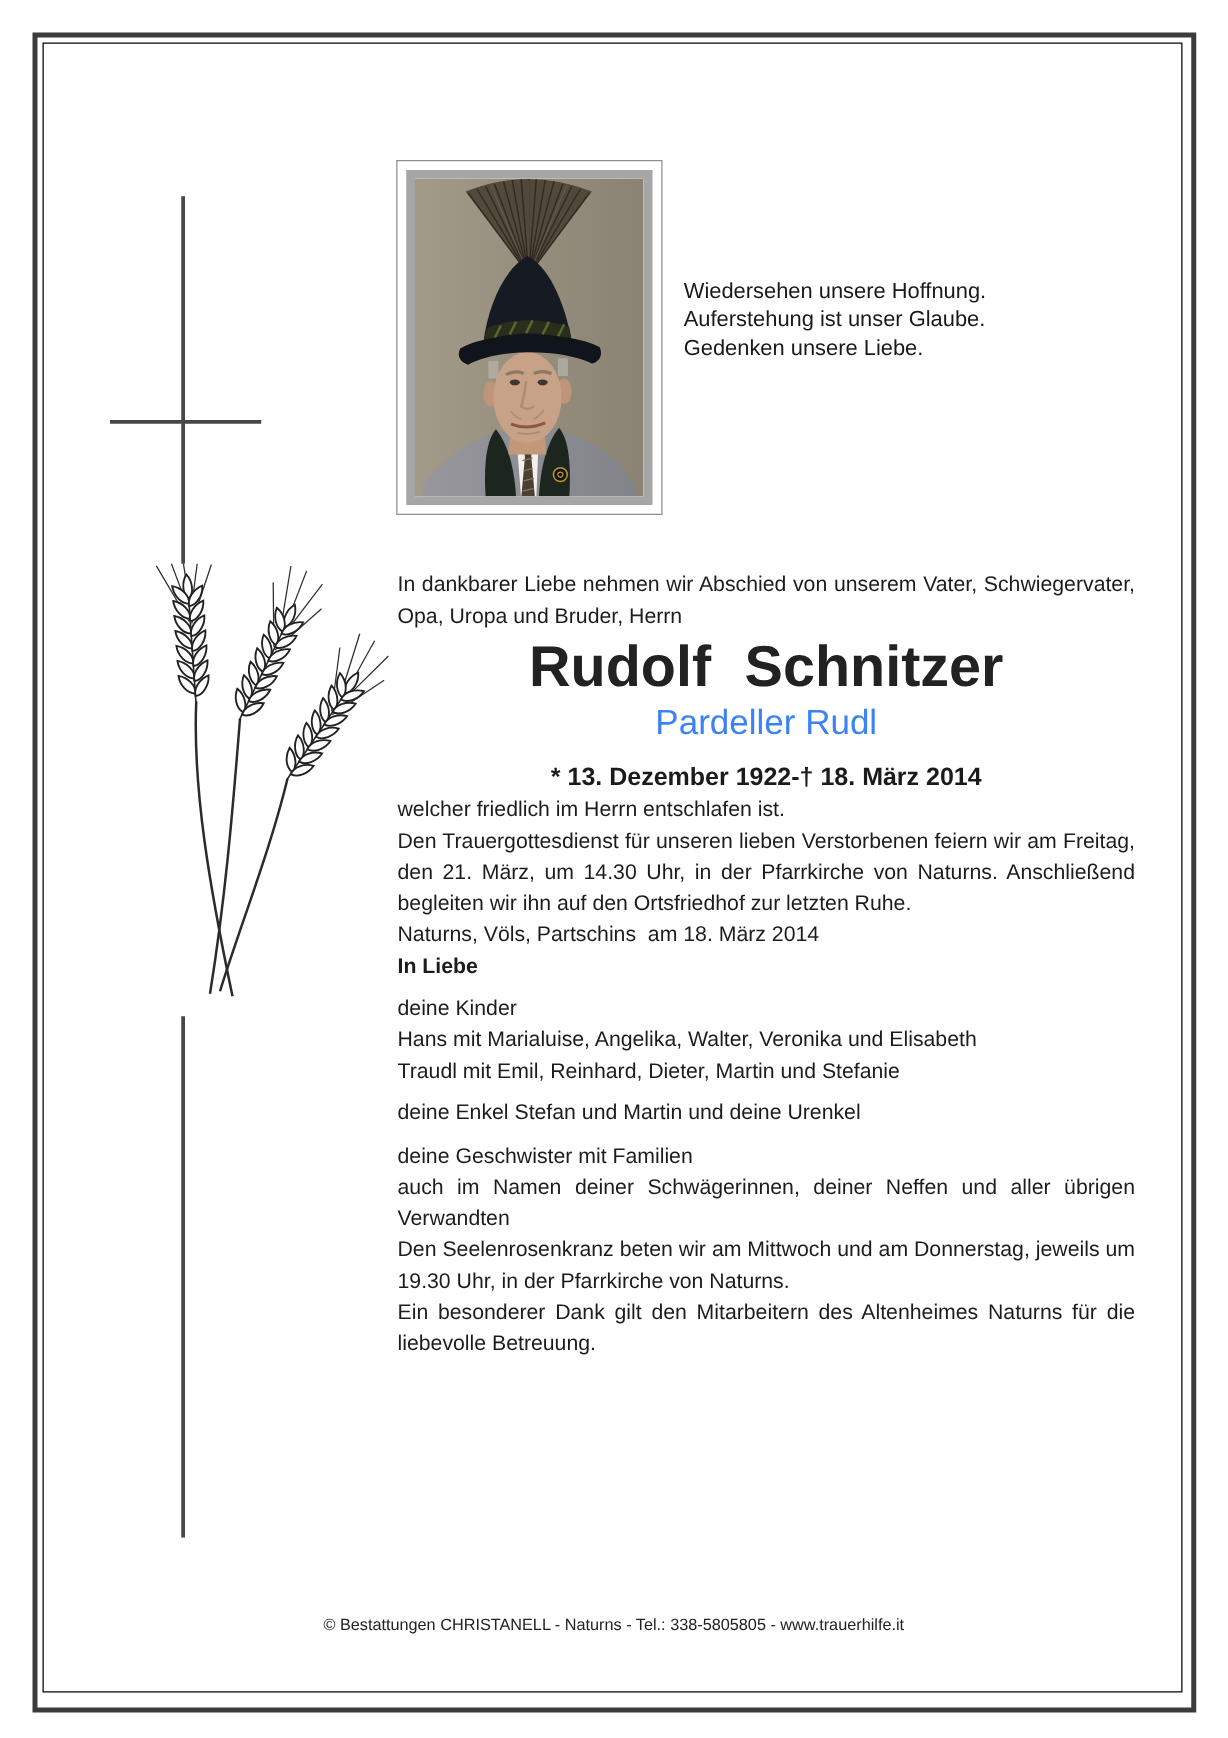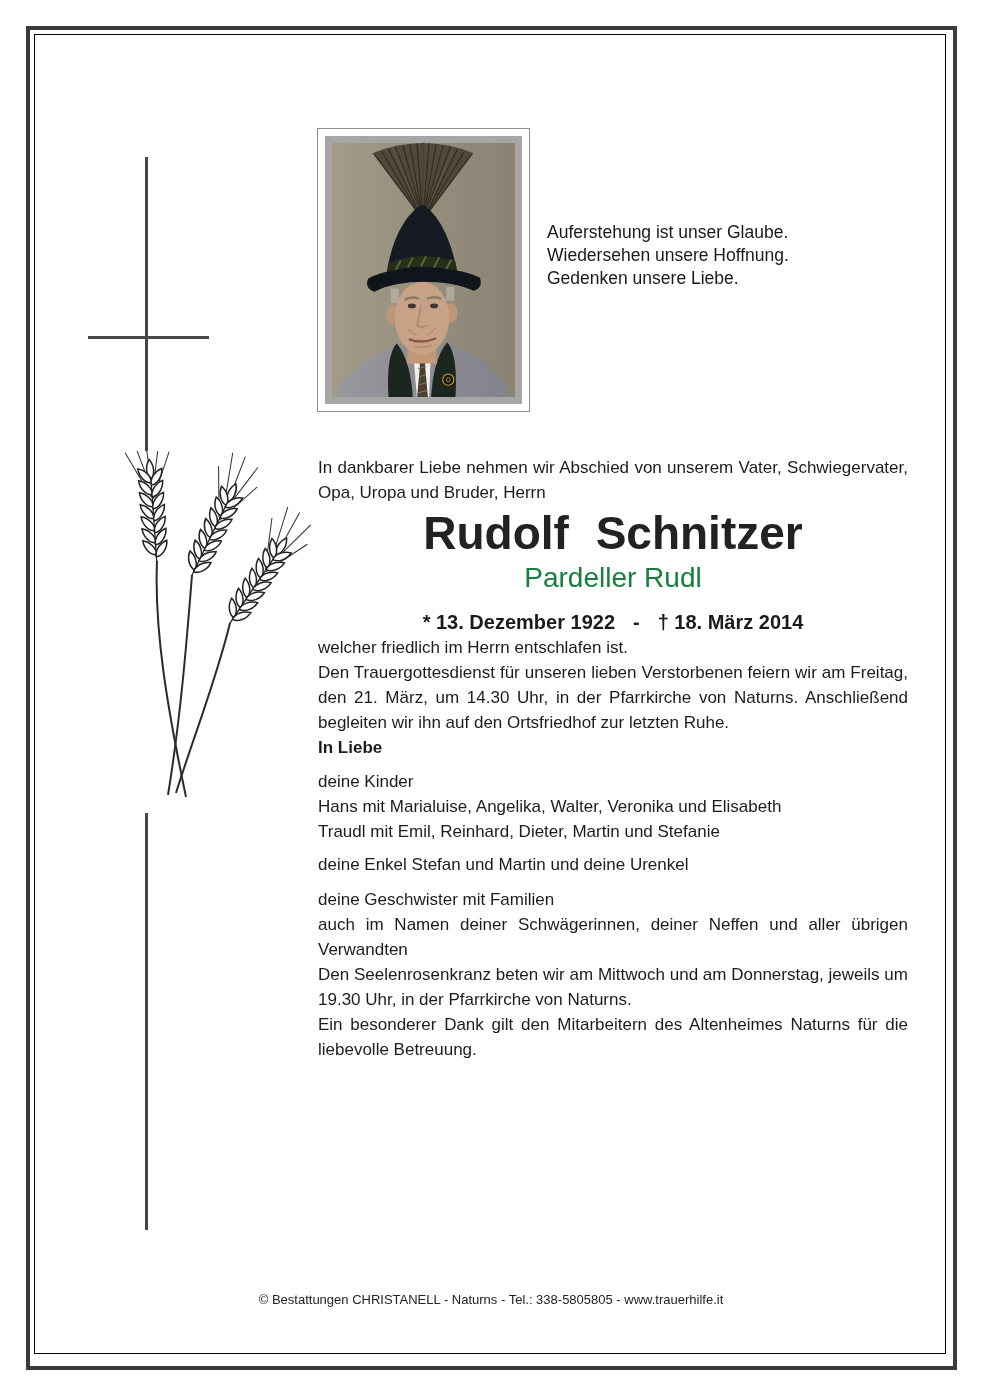--- a/index.html
+++ b/index.html
@@ -43,24 +43,24 @@
   .textcol{
     position:absolute;left:318px;top:455px;width:590px;
     font-size:17px;line-height:25px;color:#1c1c1c;
   }
   .textcol p{margin:0;}
   .p-intro{text-align:justify;}
   .name{
     margin-top:16px;font-size:46px;line-height:56px;text-align:center;
     word-spacing:14px;color:#222;font-weight:700;
   }
-  .nickname{margin-top:2px;font-size:28px;line-height:34px;text-align:center;color:#15803d;}
+  .nickname{margin-top:2px;font-size:28px;line-height:34px;text-align:center;color:#3b82f6;}
   .dates{
     margin-top:14px;font-size:20px;line-height:26px;font-weight:700;
-    display:flex;justify-content:center;gap:18px;color:#1b1b1b;
+    display:flex;justify-content:center;color:#1b1b1b;
   }
   .p-entschlafen{margin-top:19px;}
   .p-service{margin-top:18px;text-align:justify;}
   .p-dateline{margin-top:19px;white-space:pre-wrap;}
   .p-inliebe{margin-top:21px;font-weight:700;}
   .p-kinder{margin-top:9px;}
   .p-enkel{margin-top:8px;}
   .p-geschwister{margin-top:10px;}
   .p-relatives{margin-top:14px;text-align:justify;}
   .p-rosary{margin-top:16px;text-align:justify;}
@@ -213,42 +213,43 @@
         </g>
         <path d="M36,136 C60,122 120,122 146,135 C149,141 146,147 140,148 C115,136 65,136 42,149 C35,147 33,141 36,136 Z" fill="#10141b"></path>
 
         <circle cx="115" cy="236" r="5.5" fill="#141410" stroke="#b9972f" stroke-width="1.2"></circle>
         <circle cx="115" cy="236" r="2" fill="none" stroke="#b9972f" stroke-width="0.9"></circle>
       </svg>
     </div>
   </div>
 
   <div class="verse">
+    <div>Wiedersehen unsere Hoffnung.</div>
     <div>Auferstehung ist unser Glaube.</div>
-    <div>Wiedersehen unsere Hoffnung.</div>
     <div>Gedenken unsere Liebe.</div>
   </div>
 
   <div class="textcol">
 
     <p class="p-intro">In dankbarer Liebe nehmen wir Abschied von unserem Vater, Schwiegervater, Opa, Uropa und Bruder, Herrn</p>
 
     <p class="name">Rudolf Schnitzer</p>
     <p class="nickname">Pardeller Rudl</p>
 
     <div class="dates">
       <span>* 13. Dezember 1922</span>
       <span>-</span>
       <span>† 18. März 2014</span>
     </div>
 
     <p class="p-entschlafen">welcher friedlich im Herrn entschlafen ist.</p>
 
     <p class="p-service">Den Trauergottesdienst für unseren lieben Verstorbenen feiern wir am Freitag, den 21. März, um 14.30 Uhr, in der Pfarrkirche von Naturns. Anschließend begleiten wir ihn auf den Ortsfriedhof zur letzten Ruhe.</p>
 
+    <p class="p-dateline">Naturns, Völs, Partschins  am 18. März 2014</p>
 
     <p class="p-inliebe">In Liebe</p>
 
     <div class="p-kinder">
       <div>deine Kinder</div>
       <div><span class="b">Hans </span><span>mit </span><span class="b">Marialuise, Angelika, Walter, Veronika </span><span>und </span><span class="b">Elisabeth</span></div>
       <div><span class="b">Traudl </span><span>mit </span><span class="b">Emil, Reinhard, Dieter, Martin </span><span>und </span><span class="b">Stefanie</span></div>
     </div>
 
     <div class="p-enkel"><span>deine Enkel </span><span class="b">Stefan </span><span>und </span><span class="b">Martin </span><span>und deine </span><span class="b">Urenkel</span></div>

